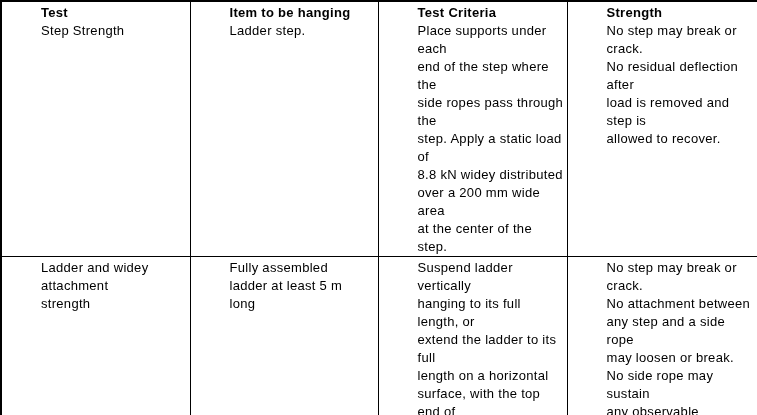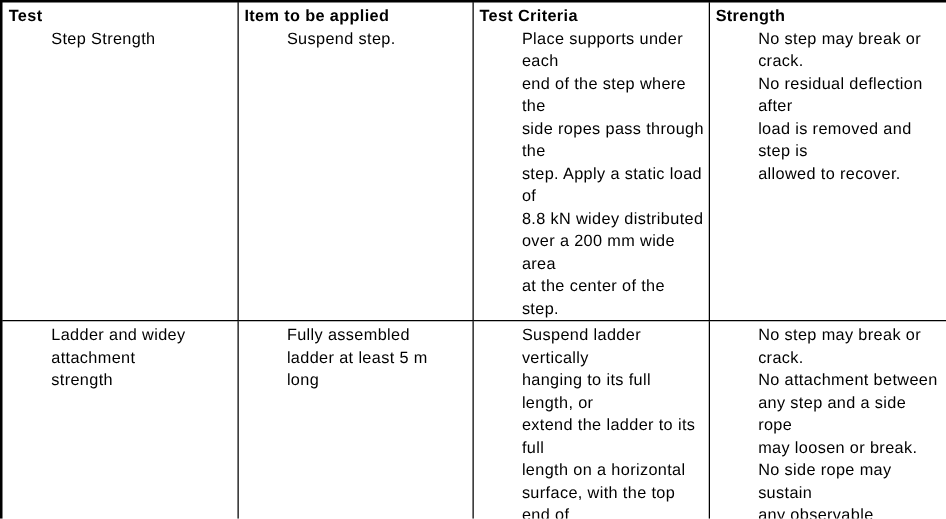--- a/index.html
+++ b/index.html
@@ -30,20 +30,21 @@
     line-height: 18px;
     letter-spacing: 0.3px;
     color: #000000;
     overflow: hidden;
     box-sizing: border-box;
   }
   tr.row-1 td { height: 143px; }
   .hdr {
     font-weight: bold;
     white-space: pre-line;
+    margin-left: 34px;
   }
   .cell-text {
     white-space: pre-line;
     margin-left: 34px;
   }
 </style>
 </head>
 <body>
 
 <div class="page">
@@ -54,22 +55,22 @@
       <col style="width:189px">
       <col style="width:191px">
     </colgroup>
     <tbody>
       <tr class="row-1">
         <td>
           <div class="hdr">Test</div>
           <div class="cell-text">Step Strength</div>
         </td>
         <td>
-          <div class="hdr">Item to be applied</div>
-          <div class="cell-text">Suspend step.</div>
+          <div class="hdr">Item to be hanging</div>
+          <div class="cell-text">Ladder step.</div>
         </td>
         <td>
           <div class="hdr">Test Criteria</div>
           <div class="cell-text">Place supports under each
 end of the step where the
 side ropes pass through the
 step. Apply a static load of
 8.8 kN widey distributed
 over a 200 mm wide area
 at the center of the step.</div>

